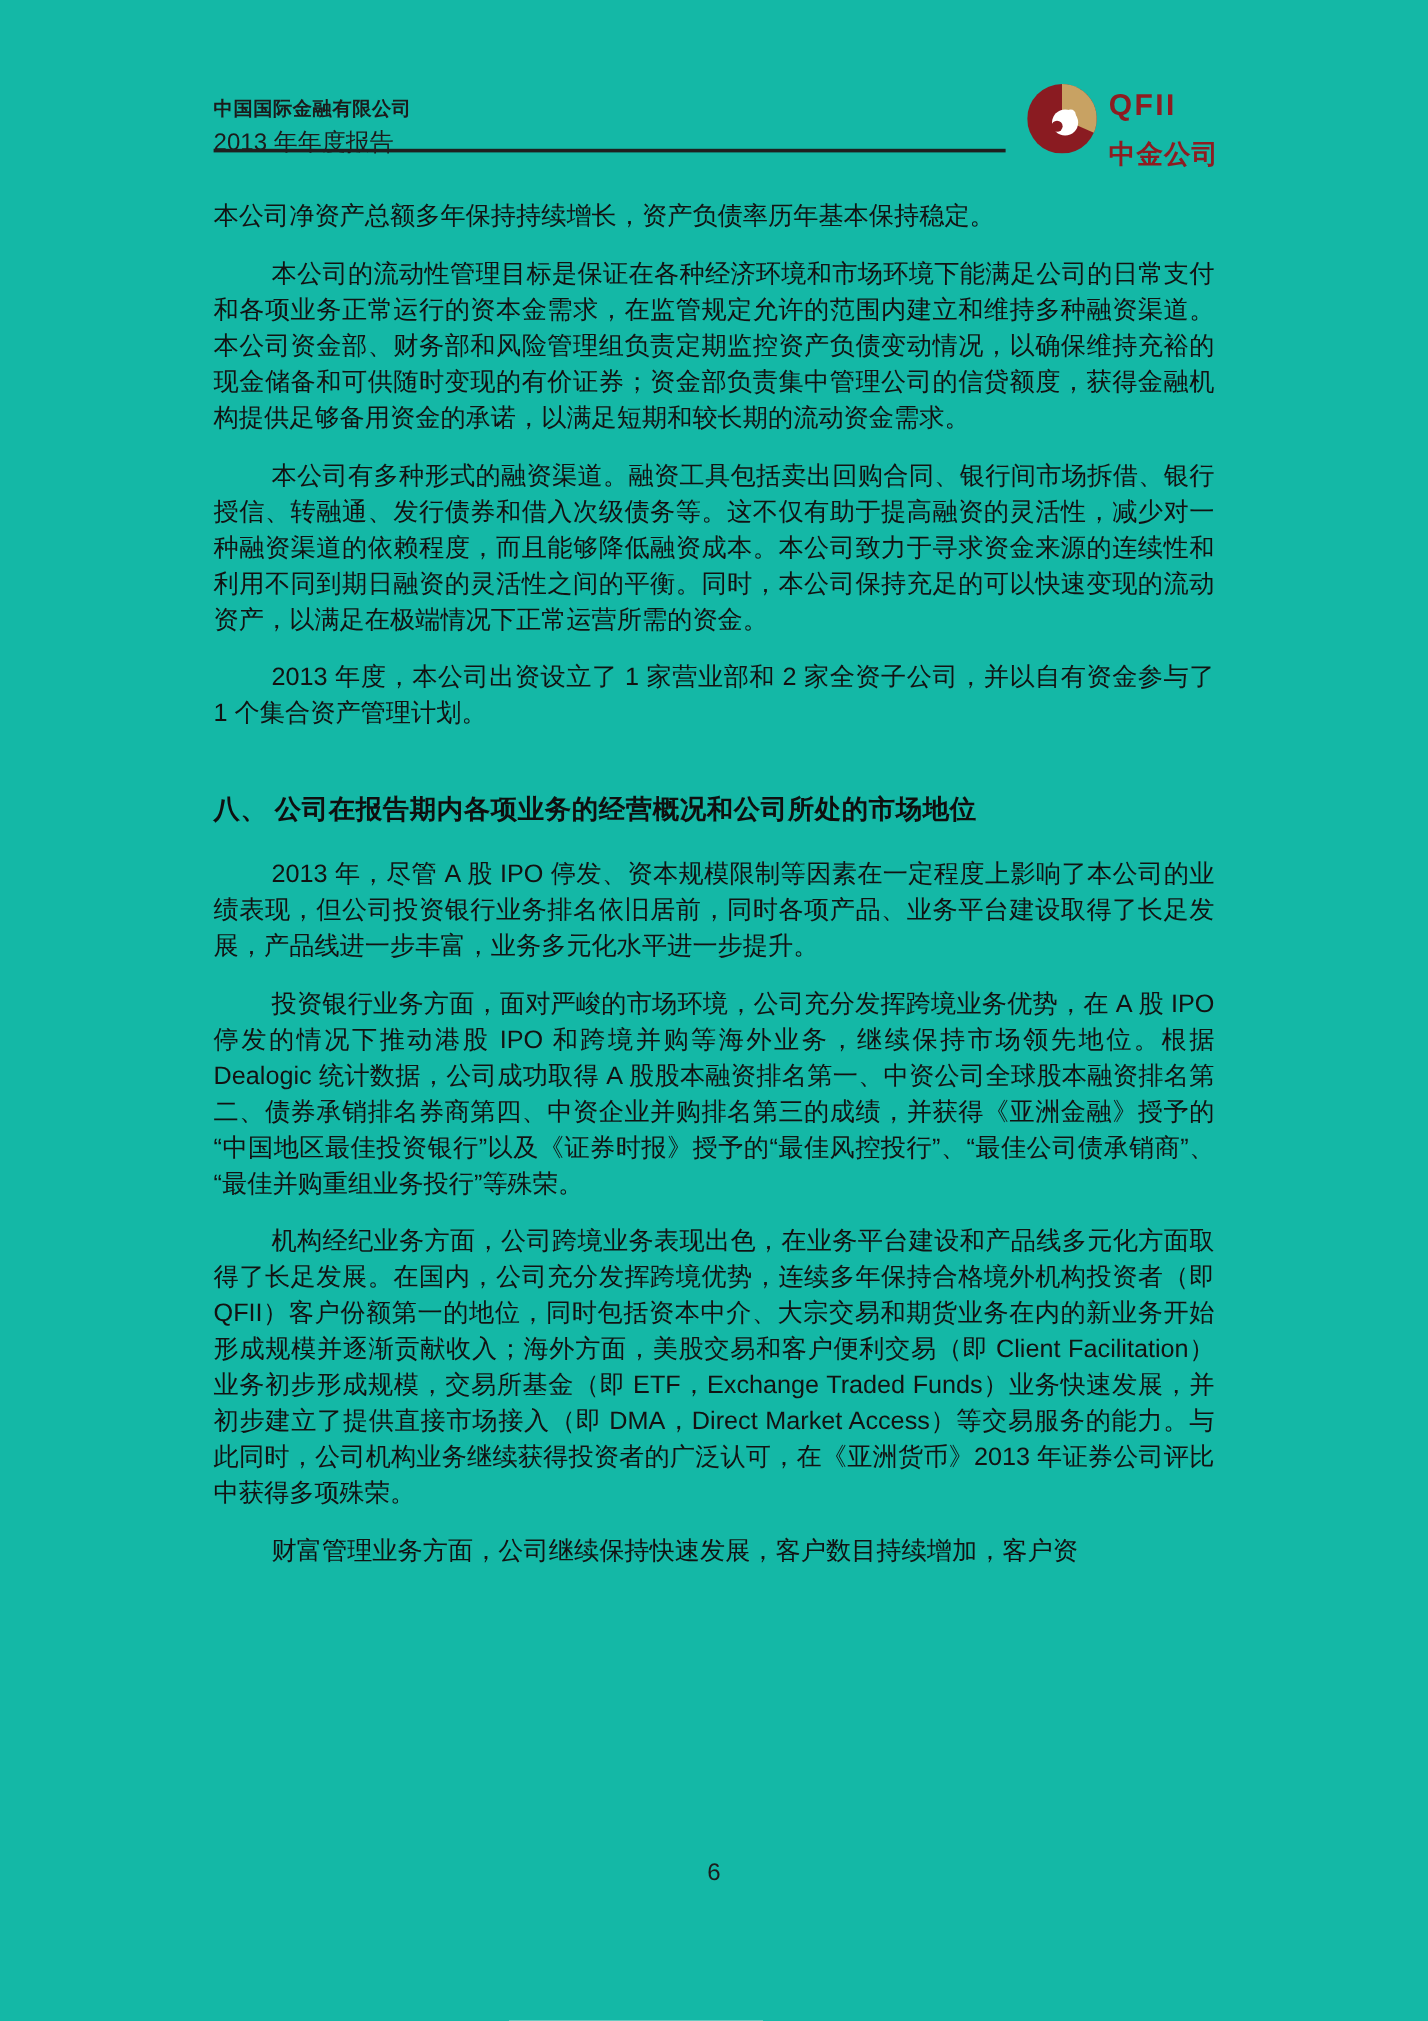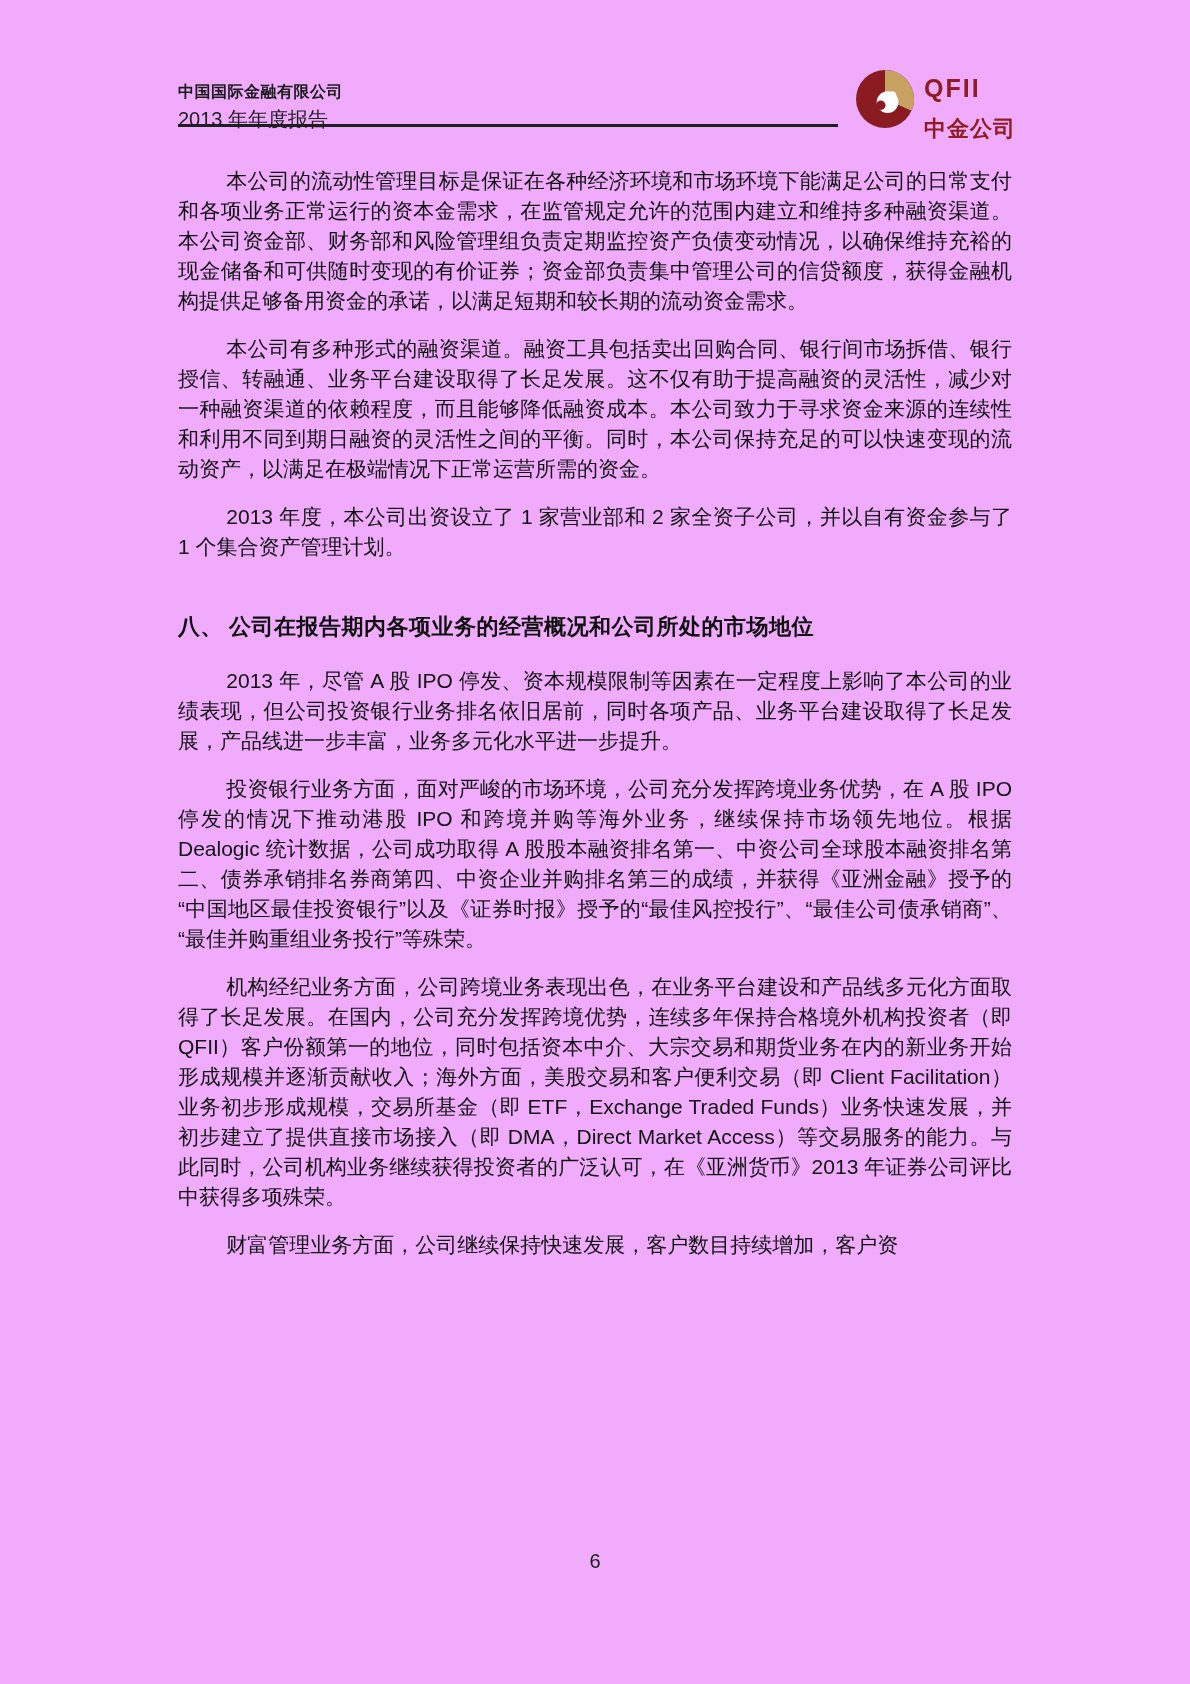--- a/index.html
+++ b/index.html
@@ -1,21 +1,21 @@
 <!DOCTYPE html>
 <html lang="zh"><head>
 <meta charset="utf-8">
 <style>
   html, body { margin: 0; padding: 0; background: #e9e9e9; }
   .page {
     position: relative;
     width: 1190px;
     height: 1684px;
     margin: 0 auto;
-    background: #f0abfc;
+    background: #14b8a6;
     overflow: hidden;
     color: #141414;
     font-family: "Liberation Sans", sans-serif;
   }
 
   
   .hdr-left {
     position: absolute;
     left: 178px;
     top: 82px;
@@ -121,22 +121,23 @@
     <circle cx="30.5" cy="31" r="10.5" fill="#ffffff"></circle>
     <circle cx="35" cy="24.5" r="4" fill="#ffffff"></circle>
     <circle cx="24" cy="34" r="4.5" fill="#8a1b21"></circle>
   </svg>
   <div class="logo-text">
     <div class="logo-acronym">QFII</div>
     <div class="logo-cn">中金公司</div>
   </div>
 
   <div class="doc-body">
+    <p class="para no-indent">本公司净资产总额多年保持持续增长，资产负债率历年基本保持稳定。</p>
     <p class="para">本公司的流动性管理目标是保证在各种经济环境和市场环境下能满足公司的日常支付和各项业务正常运行的资本金需求，在监管规定允许的范围内建立和维持多种融资渠道。本公司资金部、财务部和风险管理组负责定期监控资产负债变动情况，以确保维持充裕的现金储备和可供随时变现的有价证券；资金部负责集中管理公司的信贷额度，获得金融机构提供足够备用资金的承诺，以满足短期和较长期的流动资金需求。</p>
-    <p class="para">本公司有多种形式的融资渠道。融资工具包括卖出回购合同、银行间市场拆借、银行授信、转融通、业务平台建设取得了长足发展。这不仅有助于提高融资的灵活性，减少对一种融资渠道的依赖程度，而且能够降低融资成本。本公司致力于寻求资金来源的连续性和利用不同到期日融资的灵活性之间的平衡。同时，本公司保持充足的可以快速变现的流动资产，以满足在极端情况下正常运营所需的资金。</p>
+    <p class="para">本公司有多种形式的融资渠道。融资工具包括卖出回购合同、银行间市场拆借、银行授信、转融通、发行债券和借入次级债务等。这不仅有助于提高融资的灵活性，减少对一种融资渠道的依赖程度，而且能够降低融资成本。本公司致力于寻求资金来源的连续性和利用不同到期日融资的灵活性之间的平衡。同时，本公司保持充足的可以快速变现的流动资产，以满足在极端情况下正常运营所需的资金。</p>
     <p class="para">2013 年度，本公司出资设立了 1 家营业部和 2 家全资子公司，并以自有资金参与了 1 个集合资产管理计划。</p>
 
     <h2 class="section-heading">八、 公司在报告期内各项业务的经营概况和公司所处的市场地位</h2>
 
     <p class="para">2013 年，尽管 A 股 IPO 停发、资本规模限制等因素在一定程度上影响了本公司的业绩表现，但公司投资银行业务排名依旧居前，同时各项产品、业务平台建设取得了长足发展，产品线进一步丰富，业务多元化水平进一步提升。</p>
     <p class="para">投资银行业务方面，面对严峻的市场环境，公司充分发挥跨境业务优势，在 A 股 IPO 停发的情况下推动港股 IPO 和跨境并购等海外业务，继续保持市场领先地位。根据 Dealogic 统计数据，公司成功取得 A 股股本融资排名第一、中资公司全球股本融资排名第二、债券承销排名券商第四、中资企业并购排名第三的成绩，并获得《亚洲金融》授予的“中国地区最佳投资银行”以及《证券时报》授予的“最佳风控投行”、“最佳公司债承销商”、“最佳并购重组业务投行”等殊荣。</p>
     <p class="para">机构经纪业务方面，公司跨境业务表现出色，在业务平台建设和产品线多元化方面取得了长足发展。在国内，公司充分发挥跨境优势，连续多年保持合格境外机构投资者（即 QFII）客户份额第一的地位，同时包括资本中介、大宗交易和期货业务在内的新业务开始形成规模并逐渐贡献收入；海外方面，美股交易和客户便利交易（即 Client Facilitation）业务初步形成规模，交易所基金（即 ETF，Exchange Traded Funds）业务快速发展，并初步建立了提供直接市场接入（即 DMA，Direct Market Access）等交易服务的能力。与此同时，公司机构业务继续获得投资者的广泛认可，在《亚洲货币》2013 年证券公司评比中获得多项殊荣。</p>
     <p class="para">财富管理业务方面，公司继续保持快速发展，客户数目持续增加，客户资</p>
   </div>
 

